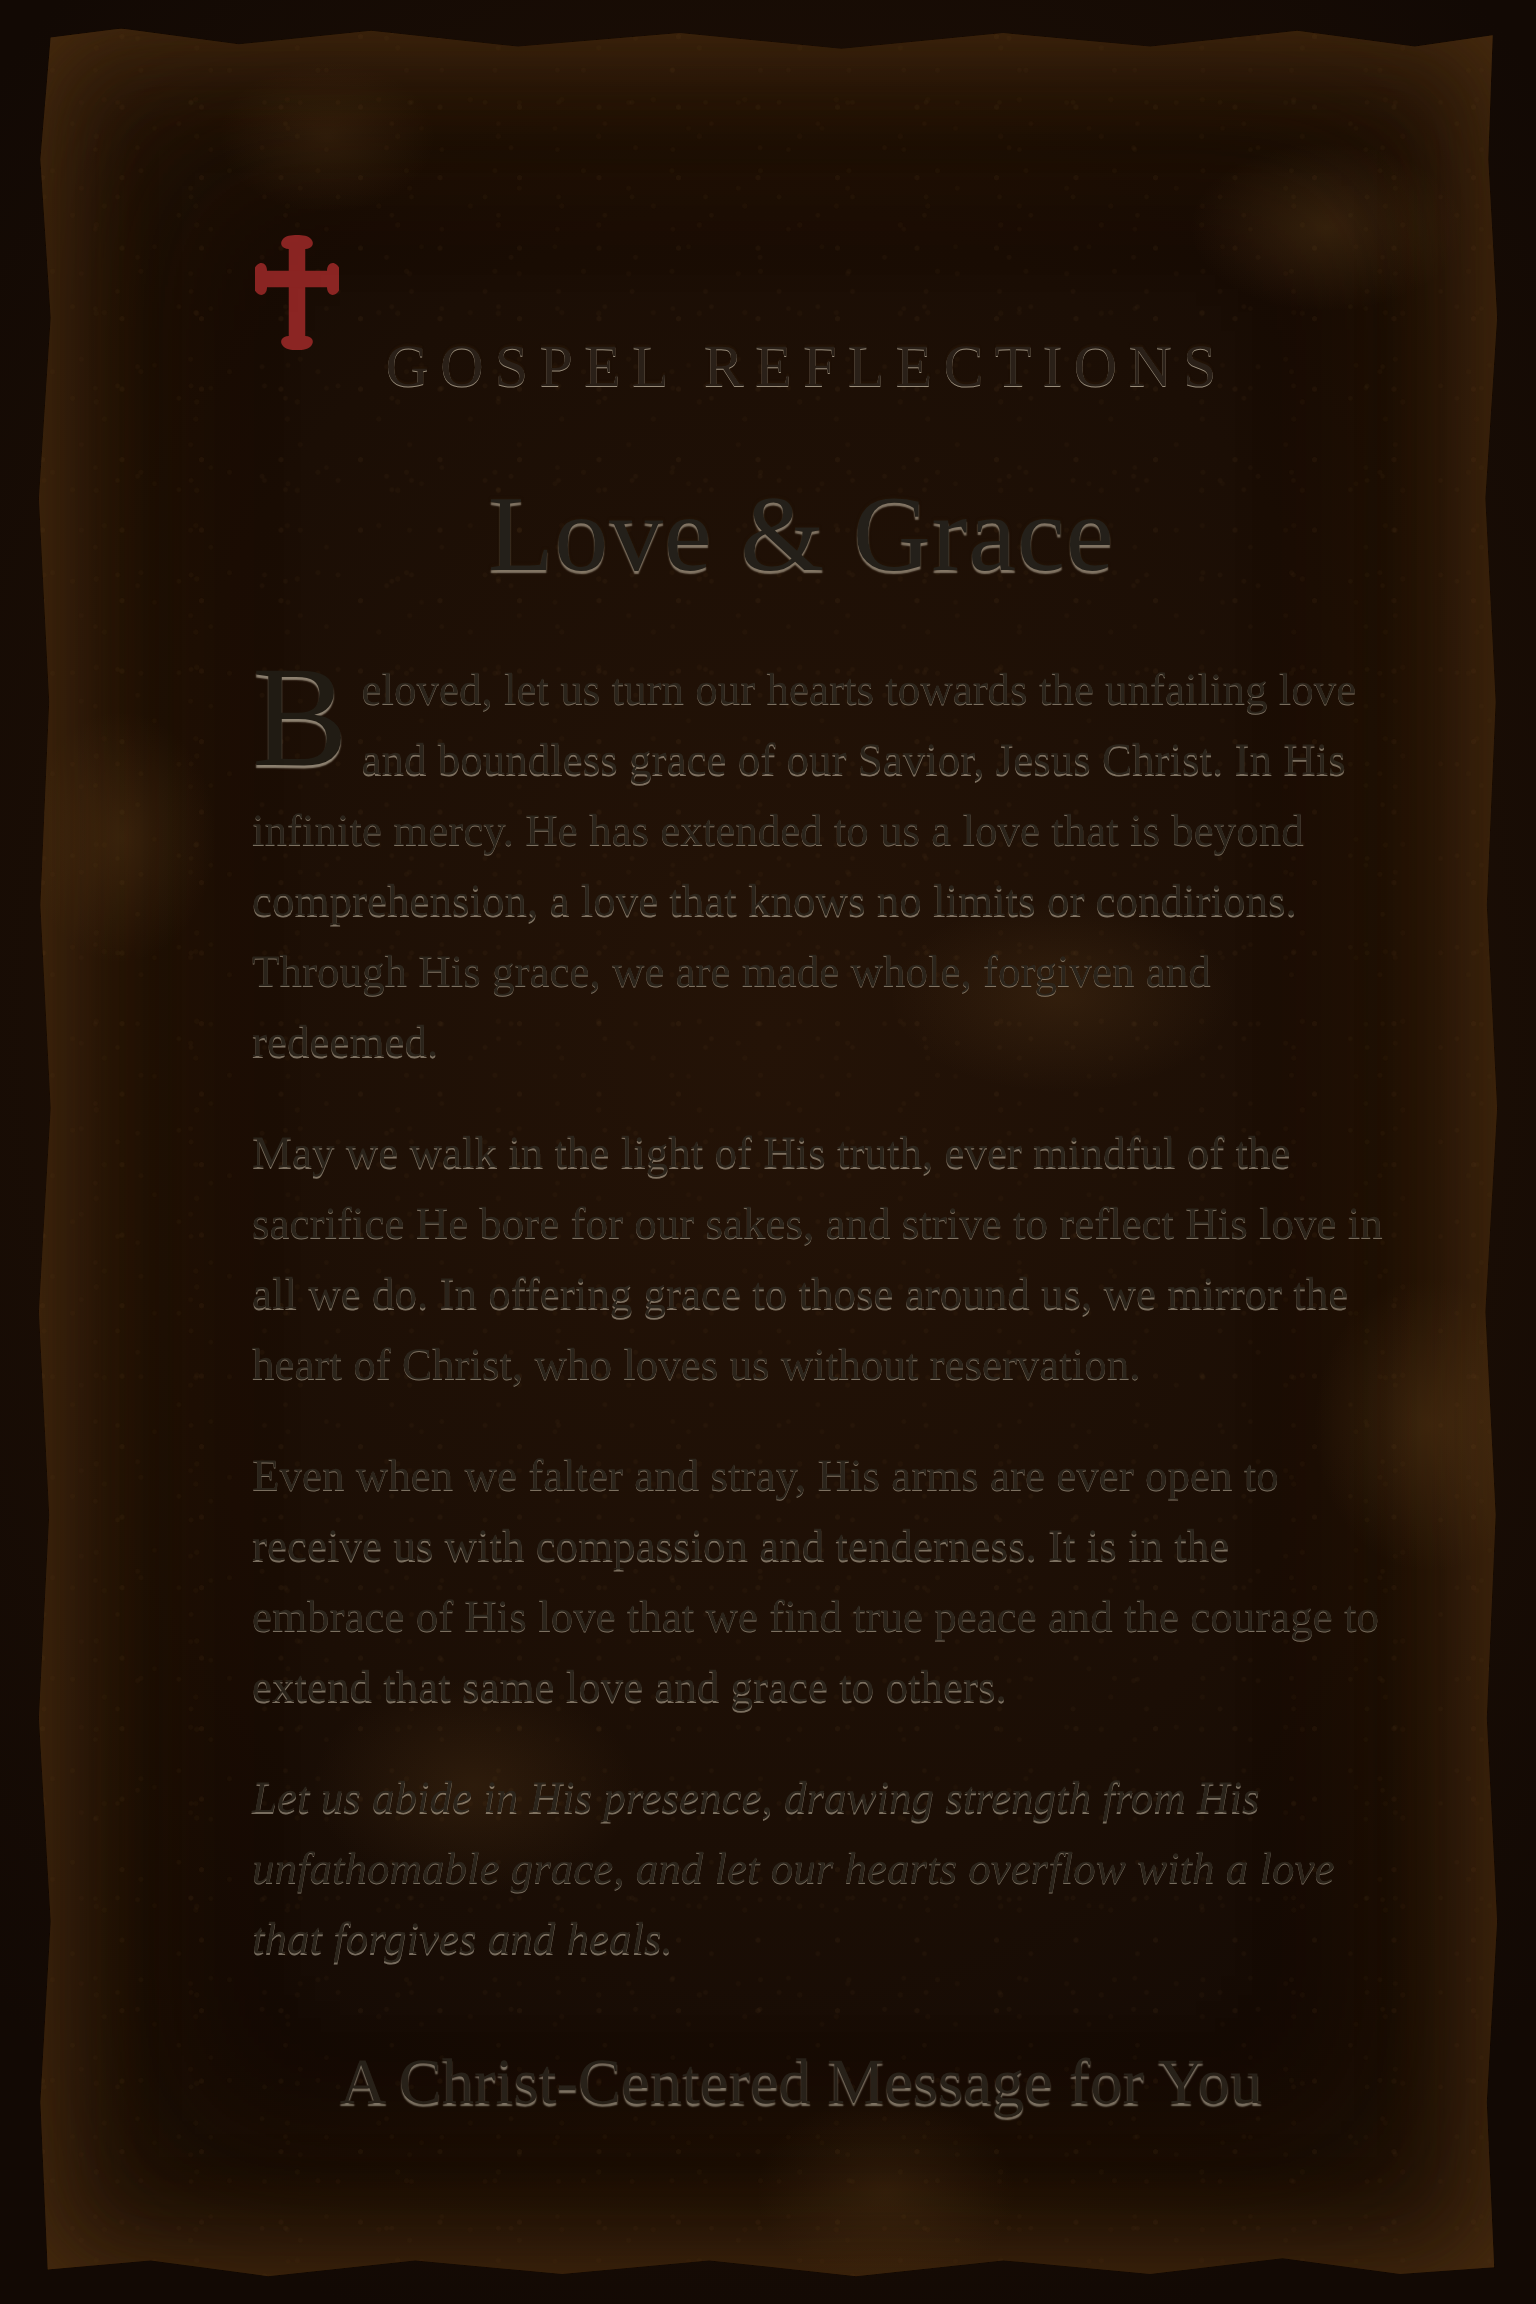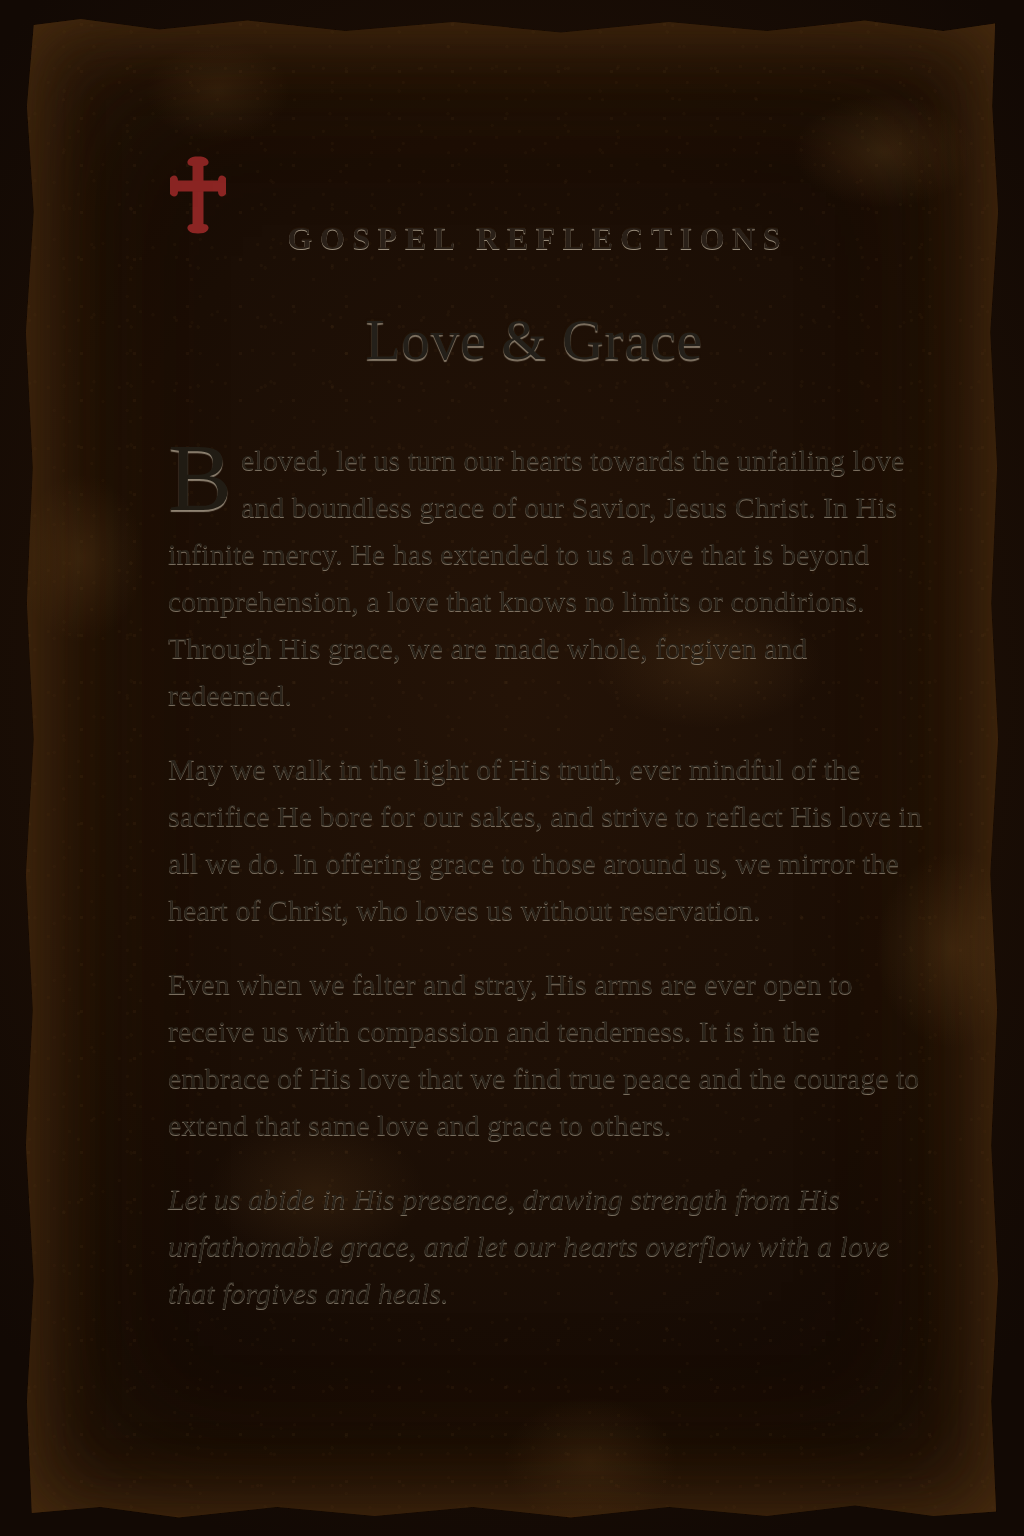--- a/index.html
+++ b/index.html
@@ -99,35 +99,35 @@
     width: 56px;
     height: 78px;
   }
 
   .eyebrow {
     position: absolute;
     left: 0;
     top: 204px;
     width: 100%;
     text-align: center;
-    font-size: 32px;
+    font-size: 40px;
     letter-spacing: 7.5px;
     text-indent: 7.5px;
     color: #2a2018;
-    font-weight: 700;
+    font-weight: 400;
     text-shadow: 0 1px 0 rgba(255,244,219,0.55), 0 -1px 1px rgba(60,36,12,0.25);
   }
 
   .title {
     position: absolute;
     left: 0;
     top: 255px;
     width: 100%;
     text-align: center;
-    font-size: 58px;
+    font-size: 72px;
     line-height: 1.05;
     color: #24201a;
     font-weight: 400;
     letter-spacing: 0.5px;
     text-shadow: 0 2px 1px rgba(255,244,219,0.45), 0 -1px 2px rgba(50,30,8,0.3);
   }
 
   .body {
     position: absolute;
     left: 20px;
@@ -207,18 +207,19 @@
       <div class="eyebrow">GOSPEL REFLECTIONS</div>
       <h1 class="title">Love &amp; Grace</h1>
 
       <div class="body">
         <p class="para first">Beloved, let us turn our hearts towards the unfailing love and boundless grace of our Savior, Jesus Christ. In His infinite mercy. He has extended to us a love that is beyond comprehension, a love that knows no limits or condirions. Through His grace, we are made whole, forgiven and redeemed.</p>
         <p class="para">May we walk in the light of His truth, ever mindful of the sacrifice He bore for our sakes, and strive to reflect His love in all we do. In offering grace to those around us, we mirror the heart of Christ, who loves us without reservation.</p>
         <p class="para">Even when we falter and stray, His arms are ever open to receive us with compassion and tenderness. It is in the embrace of His love that we find true peace and the courage to extend that same love and grace to others.</p>
         <p class="para">Let us abide in His presence, drawing strength from His unfathomable grace, and let our hearts overflow with a love that forgives and heals.</p>
       </div>
 
+      <div class="closing">A Christ-Centered Message for You</div>
     </div>
 
     <div class="vignette"></div>
   </div>
 
 </div>
 
 </body></html>

